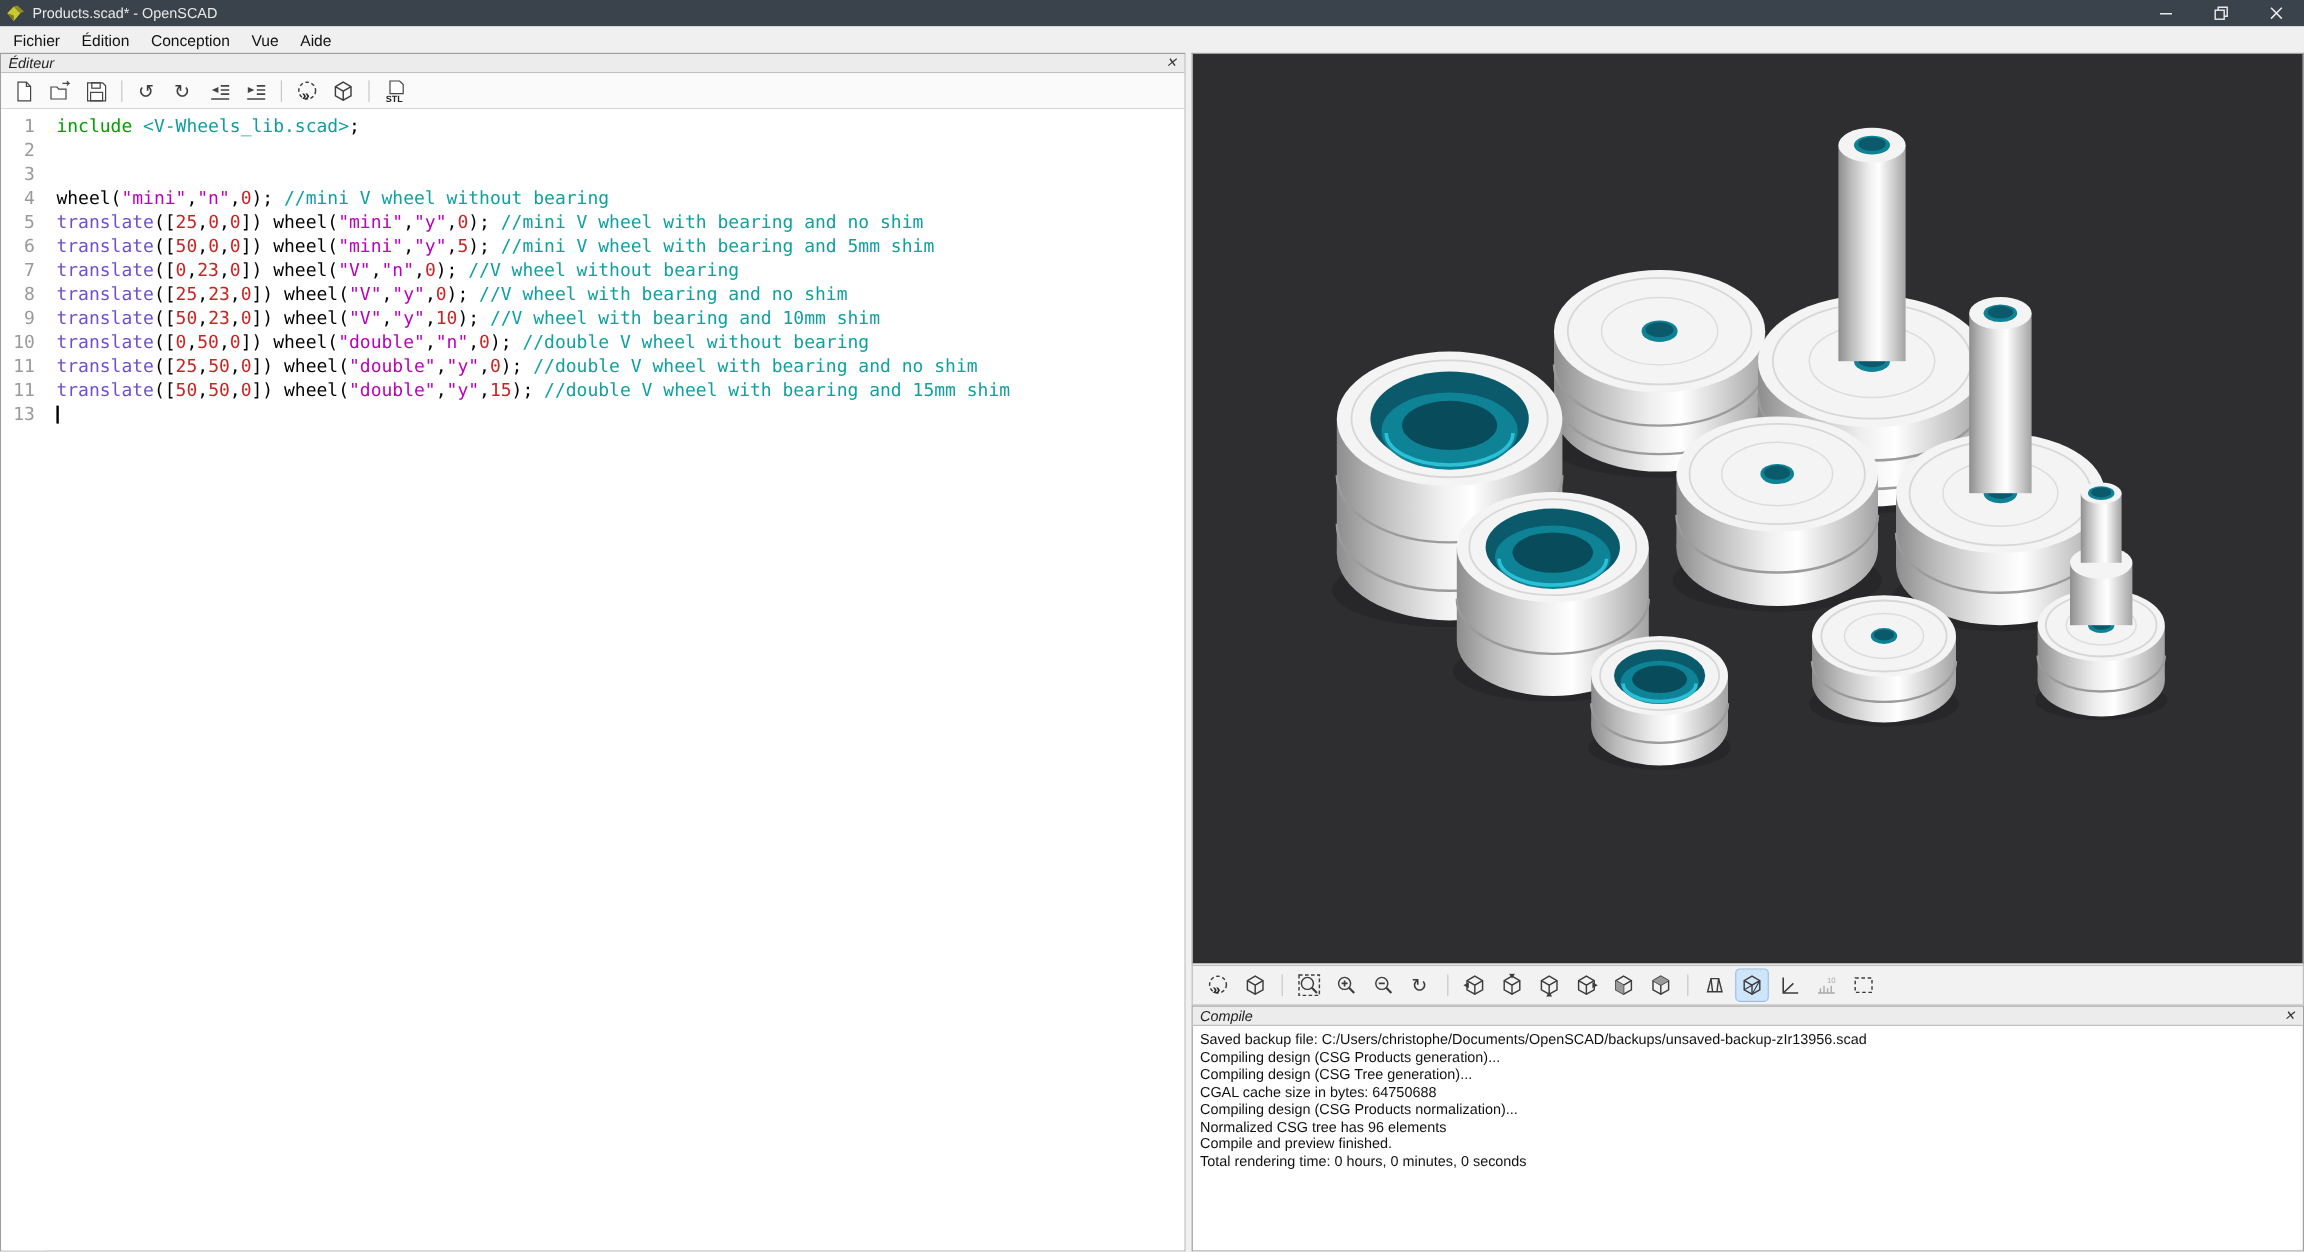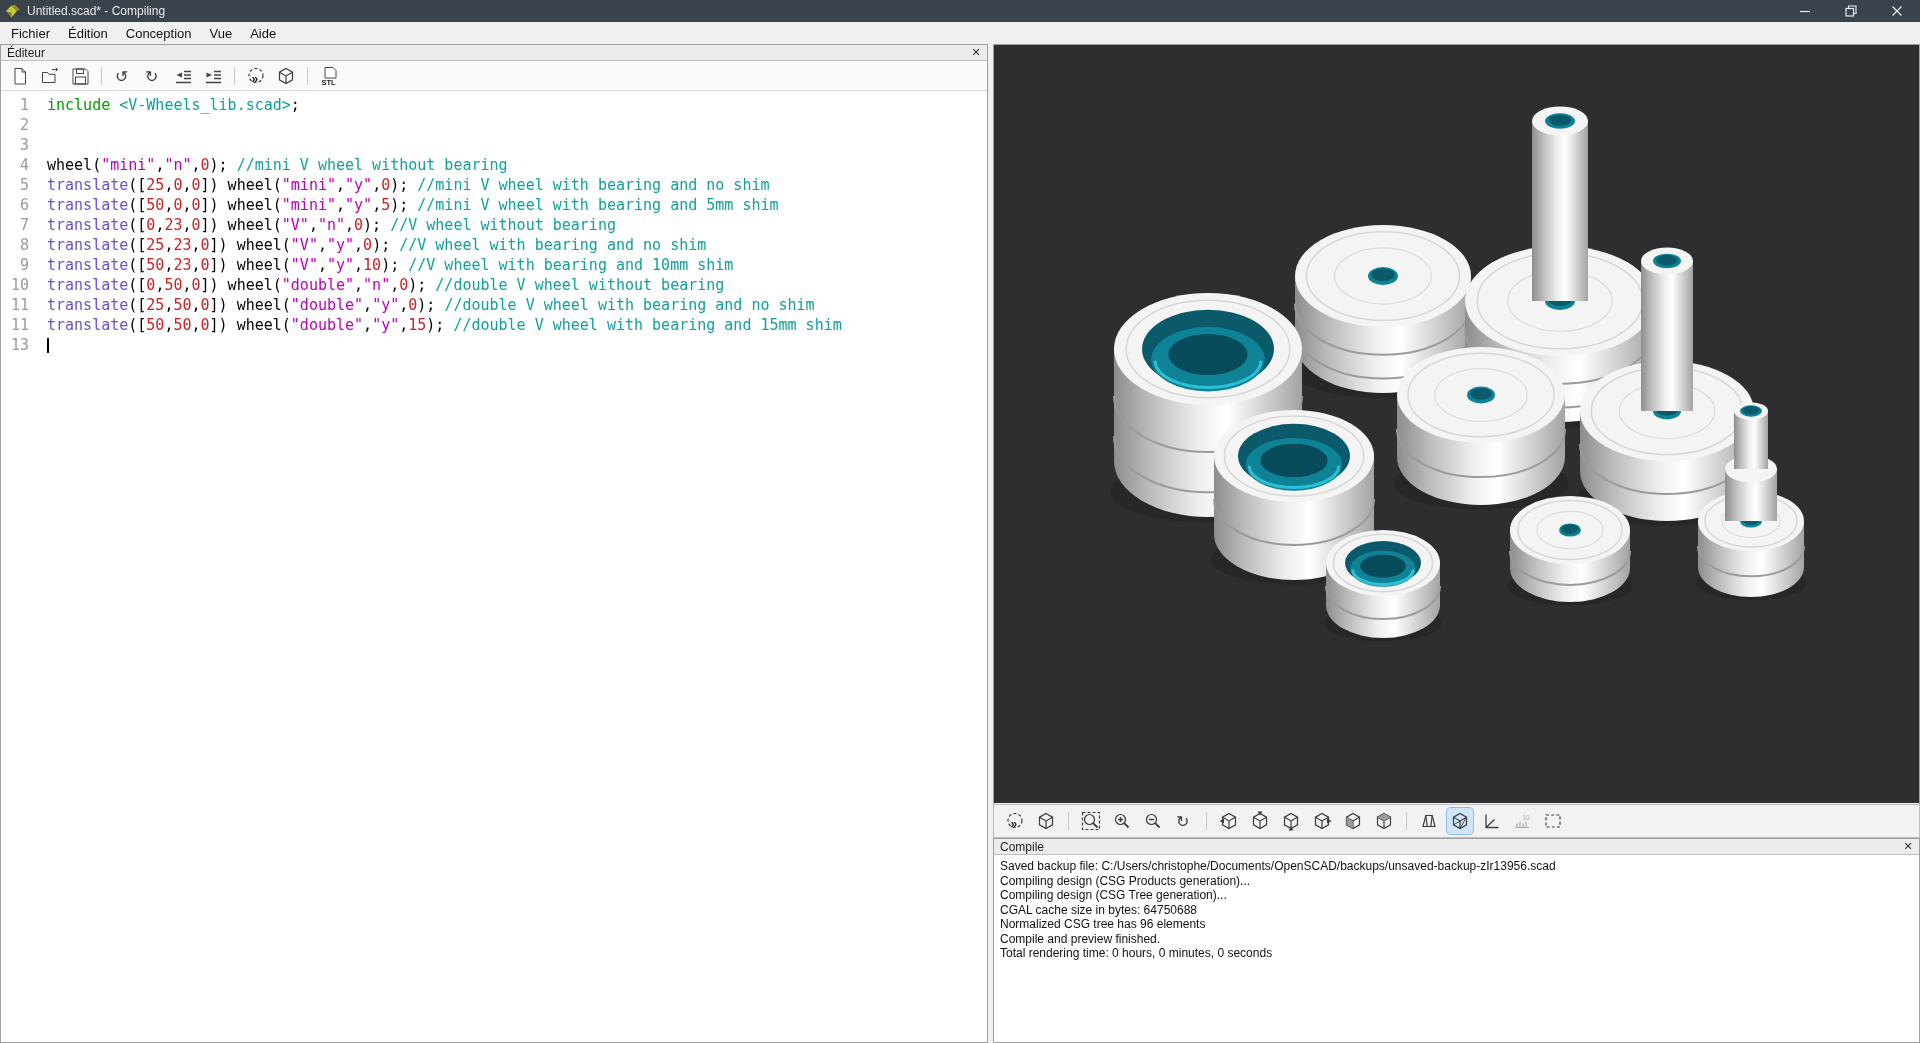--- a/index.html
+++ b/index.html
@@ -15,21 +15,21 @@
 
   
   .menubar { height:22px; background:#f0f0f0; display:flex; align-items:center; font-size:13px; color:#111; flex:0 0 auto; }
   .menu-item { padding:2px 9px; }
   .menu-item:first-child { margin-left:2px; }
 
   .main { flex:1; display:flex; min-height:0; }
 
   
   .editor-panel { width:988px; flex:0 0 auto; display:flex; flex-direction:column; border:1px solid #9f9f9f; background:#fff; }
-  .panel-header { height:16px; background:#ececec; border-bottom:1px solid #c0c0c0; font-size:12px; color:#222; display:flex; align-items:center; padding:0 4px; flex:0 0 auto; }
+  .panel-header { height:16px; background:#ececec; border-bottom:1px solid #c0c0c0; font-size:12px; color:#222; display:flex; align-items:center; padding:0 4px; flex:0 0 auto;font-style:italic; }
   .panel-header .ph-title { padding-left:2px; }
   .panel-close { margin-left:auto; width:14px; height:13px; display:flex; align-items:center; justify-content:center; font-size:11px; color:#333; }
   .ed-toolbar { height:30px; background:#fafafa; border-bottom:1px solid #d8d8d8; display:flex; align-items:center; padding:0 6px; gap:4px; flex:0 0 auto; }
   .tb-btn { width:26px; height:24px; display:flex; align-items:center; justify-content:center; border-radius:2px; }
   .tb-sep { width:1px; height:18px; background:#c8c8c8; margin:0 4px; }
 
   .code-area { flex:1; display:flex; background:#fff; overflow:hidden; font-family:"DejaVu Sans Mono","Liberation Mono",monospace; font-size:15px; line-height:20px; }
   .gutter { width:36px; flex:0 0 auto; text-align:right; padding:4px 8px 0 0; color:#9a9a9a; background:#fff; }
   .code { flex:1; padding:4px 14px 0 10px; white-space:pre; color:#000; }
   .caret { display:inline-block; width:1.5px; height:15px; background:#000; vertical-align:middle; }
@@ -51,21 +51,21 @@
 <body>
 
 <div class="app">
 
   <div class="titlebar">
     <svg class="logo" viewBox="0 0 16 15">
       <path d="M1 7 L6.5 1.5 L12 7 L6.5 13.5 z" fill="#c9c930"></path>
       <path d="M6.5 1.5 L12 7 L15 5.5 L9.5 0.5 z" fill="#8f8f22"></path>
       <path d="M1 7 L6.5 13.5 L6.5 9 z" fill="#7a7a1d"></path>
     </svg>
-    <span>Untitled.scad* - Compiling</span>
+    <span>Products.scad* - OpenSCAD</span>
     <div class="win-btns">
       <div class="win-btn">
         <svg width="12" height="12" viewBox="0 0 12 12">
             <path d="M1 6.5h10" stroke="#e9e9e9" stroke-width="1.2"></path>
           </svg>
       </div>
       <div class="win-btn">
         <svg width="12" height="12" viewBox="0 0 12 12">
             <path d="M3.5 3.5V1h7.5v7.5H8.5" fill="none" stroke="#e9e9e9" stroke-width="1.2"></path>
             <rect x="1" y="3.5" width="7.5" height="7.5" fill="none" stroke="#e9e9e9" stroke-width="1.2"></rect>
@@ -431,20 +431,21 @@
       <div class="console-panel">
         <div class="panel-header">
           <span class="ph-title">Compile</span>
           <span class="panel-close">✕</span>
         </div>
         <div class="console-lines" id="console-lines">
             <div>Saved backup file: C:/Users/christophe/Documents/OpenSCAD/backups/unsaved-backup-zIr13956.scad</div>
             <div>Compiling design (CSG Products generation)...</div>
             <div>Compiling design (CSG Tree generation)...</div>
             <div>CGAL cache size in bytes: 64750688</div>
+            <div>Compiling design (CSG Products normalization)...</div>
             <div>Normalized CSG tree has 96 elements</div>
             <div>Compile and preview finished.</div>
             <div>Total rendering time: 0 hours, 0 minutes, 0 seconds</div>
           </div>
       </div>
     </div>
   </div>
 </div>
 
 </body></html>

